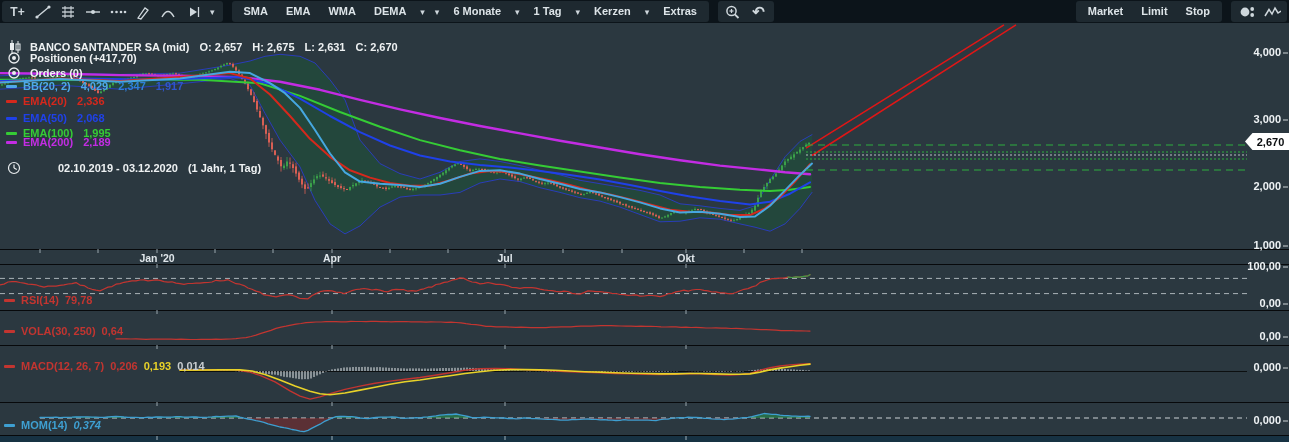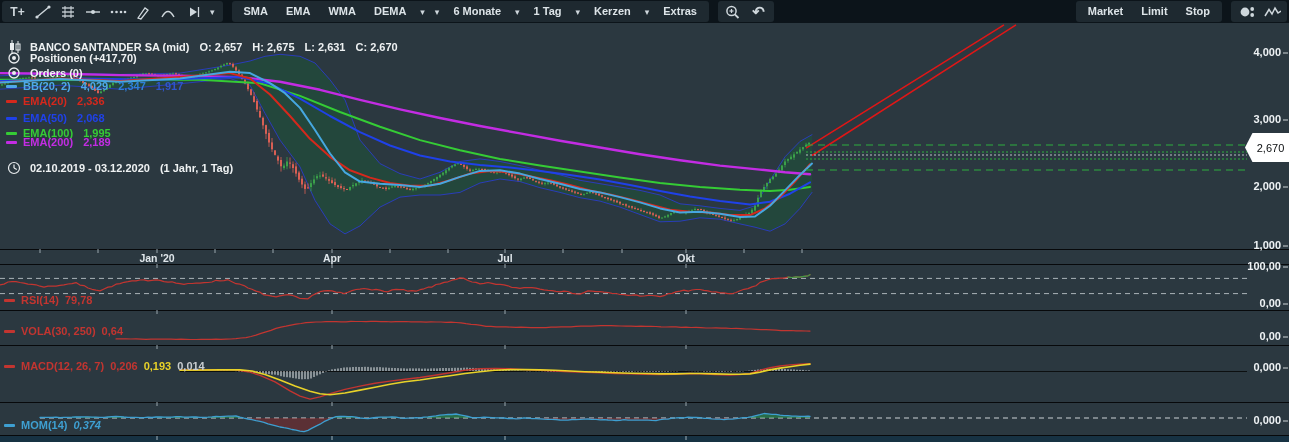--- a/index.html
+++ b/index.html
@@ -13,21 +13,21 @@
   .caret{color:#cfd7dc;font-size:9px;padding:0 5px;cursor:pointer;}
   .spacer{flex:1;}
   .chart-wrap{position:absolute;top:23px;left:0;width:1289px;height:419px;}
   #gfx{position:absolute;left:0;top:0;}
   .ylab{position:absolute;right:8px;color:#eef2f4;font-size:11px;font-weight:700;white-space:nowrap;}
   .xlab{position:absolute;top:229px;color:#dfe6ea;font-size:10.5px;font-weight:700;transform:translateX(-50%);white-space:nowrap;}
   .lrow{position:absolute;left:6px;display:flex;align-items:center;gap:6px;font-size:11px;font-weight:700;white-space:nowrap;}
   .lrow .seg{margin-right:4px;}
   .plab{position:absolute;display:flex;align-items:center;gap:6px;font-size:11px;font-weight:700;white-space:nowrap;}
   .dash{display:inline-block;width:11px;height:3px;border-radius:1px;}
-  .price-tag{position:absolute;right:0;top:110px;width:44px;height:29px;background:#ffffff;color:#0a0d0f;font-size:11px;font-weight:400;display:flex;align-items:center;justify-content:center;padding-left:7px;box-sizing:border-box;clip-path:polygon(0 50%,17% 0,100% 0,100% 100%,17% 100%);}
+  .price-tag{position:absolute;right:0;top:110px;width:44px;height:17px;background:#ffffff;color:#0a0d0f;font-size:11px;font-weight:700;display:flex;align-items:center;justify-content:center;padding-left:7px;box-sizing:border-box;clip-path:polygon(0 50%,17% 0,100% 0,100% 100%,17% 100%);}
 </style>
 </head>
 <body>
 
 <div class="app">
   <div class="toolbar">
     <div class="tgroup" id="draw-tools">
         <div class="ticon">
           <span class="tglyph">T+</span>
         </div>
@@ -1023,21 +1023,21 @@
           <span class="seg" style="color: rgb(195, 44, 227);">2,189</span>
         </div>
         <div class="lrow" style="top: 137px;">
           <span style="display: flex;">
             <svg width="18" height="16" viewBox="0 0 18 16">
               <circle cx="8" cy="8" r="5.5" fill="none" stroke="#e9edef" stroke-width="1.2"></circle>
               <line x1="8" y1="8" x2="8" y2="4.5" stroke="#e9edef" stroke-width="1.2"></line>
               <line x1="8" y1="8" x2="10.8" y2="9.5" stroke="#e9edef" stroke-width="1.2"></line>
             </svg>
           </span>
-          <span class="seg" style="color: rgb(238, 241, 242);">02.10.2019 - 03.12.2020</span>
+          <span class="seg" style="color: rgb(238, 241, 242); margin-left: 28px;">02.10.2019 - 03.12.2020</span>
           <span class="seg" style="color: rgb(238, 241, 242);">(1 Jahr, 1 Tag)</span>
         </div>
       </div>
     <div id="overlay-labels">
         <div class="ylab" style="top: 23px;">4,000</div>
         <div class="ylab" style="top: 90px;">3,000</div>
         <div class="ylab" style="top: 157px;">2,000</div>
         <div class="ylab" style="top: 216px;">1,000</div>
         <div class="xlab" style="left: 157px;">Jan '20</div>
         <div class="xlab" style="left: 332px;">Apr</div>

